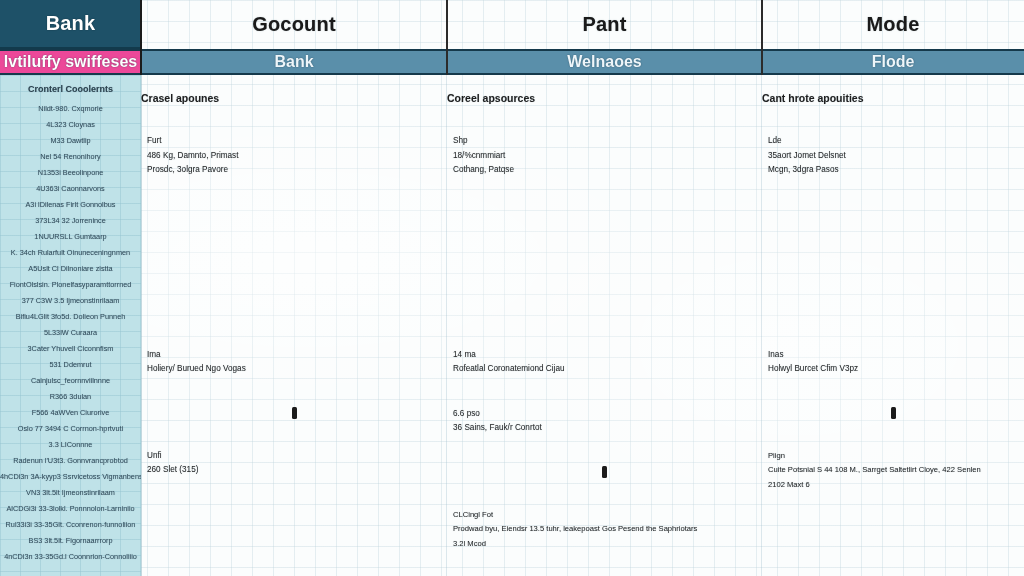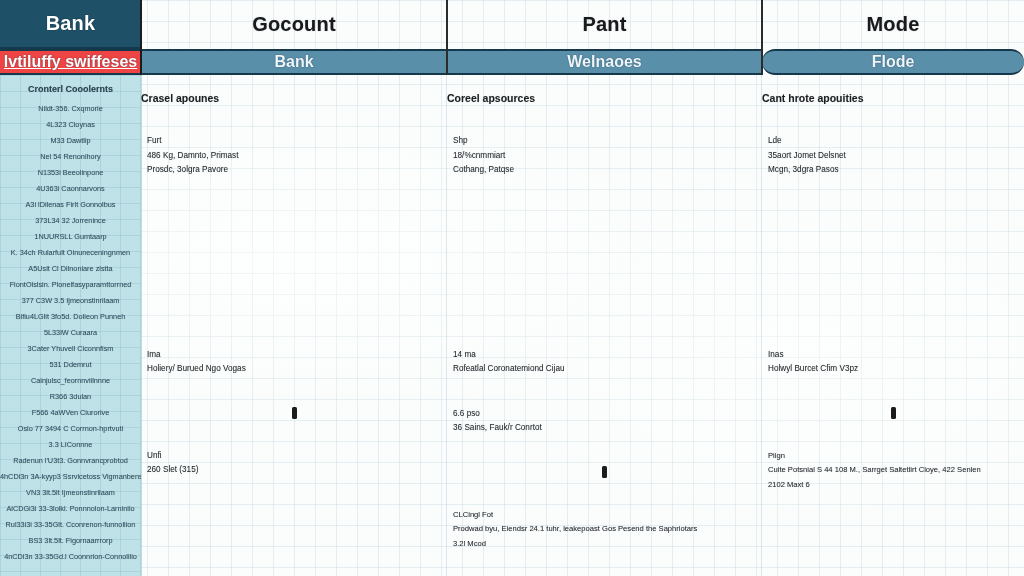--- a/index.html
+++ b/index.html
@@ -81,30 +81,29 @@
     height: 100%;
     font-size: 16px;
     font-weight: bold;
     color: #eef6fa;
     text-shadow: 0 0 1.3px rgba(20,50,65,0.75);
     background: #5a8faa;
     border-top: 2px solid #15394b;
     border-bottom: 2px solid #15394b;
   }
   .h2-cell.corner {
-    background: #ef4444;
+    background: #ec4899;
     color: #ffffff;
-    text-decoration: underline;
   }
 
   
   .col-side { width: 141px; flex: 0 0 141px; }
   .col-a    { width: 306px; flex: 0 0 306px; }
   .col-b    { width: 315px; flex: 0 0 315px; align-items: center; }
-  .col-c    { width: 262px; flex: 0 0 262px; border-radius: 18px; }
+  .col-c    { width: 262px; flex: 0 0 262px; }
 
   
   .hdr-divider {
     position: absolute;
     top: 0;
     width: 2px;
     height: 75px;
     background: #2b2b2b;
     z-index: 7;
   }
@@ -246,21 +245,21 @@
   <div class="hdr-divider d1"></div>
   <div class="hdr-divider d2"></div>
 
   <div class="body-rule r0"></div>
   <div class="body-rule r1"></div>
   <div class="body-rule r2"></div>
 
   <div class="sidebar">
     <div class="sidebar-title">Cronterl Cooolernts</div>
     <div id="sidebar-items">
-        <div class="sidebar-item">Nildt-356. Cxqmorie</div>
+        <div class="sidebar-item">Nildt-980. Cxqmorie</div>
         <div class="sidebar-item">4L323 Cloynas</div>
         <div class="sidebar-item">M33 Dawtlip</div>
         <div class="sidebar-item">Nel 54 Renonihory</div>
         <div class="sidebar-item">N1353i Beeolinpone</div>
         <div class="sidebar-item">4U363i Caonnarvons</div>
         <div class="sidebar-item">A3i lDilenas Firlt Gonnolbus</div>
         <div class="sidebar-item">373L34 32 Jorrenince</div>
         <div class="sidebar-item">1NUURSLL Gumtaarp</div>
         <div class="sidebar-item">K. 34ch Rularfult Oinuneceningnmen</div>
         <div class="sidebar-item">A5Uslt Cl Dilnoniare zistta</div>
@@ -310,21 +309,21 @@
         <div class="spacer-lg"></div>
         <div class="line">14 ma</div>
         <div class="line">Rofeatlal Coronatemiond Cijau</div>
         <div class="spacer-md"></div>
         <div class="line">6.6 pso</div>
         <div class="line">36 Sains, Fauk/r Conrtot</div>
         <div class="spacer-md"></div>
         <div class="marker"></div>
         <div class="spacer-md"></div>
         <div class="line wrapme small">CLCingl Fot</div>
-        <div class="line wrapme small">Prodwad byu, Eiendsr 24.1 tuhr, leakepoast Gos Pesend the Saphriotars</div>
+        <div class="line wrapme small">Prodwad byu, Eiendsr 13.5 tuhr, leakepoast Gos Pesend the Saphriotars</div>
         <div class="line wrapme small">3.2l Mcod</div>
       </div>
     <div class="col col-c" id="col-2">
         <div class="block-title">Cant hrote apouities</div>
         <div class="spacer-md"></div>
         <div class="line">Lde</div>
         <div class="line">35aort Jomet Delsnet</div>
         <div class="line">Mcgn, 3dgra Pasos</div>
         <div class="spacer-lg"></div>
         <div class="line">Inas</div>

